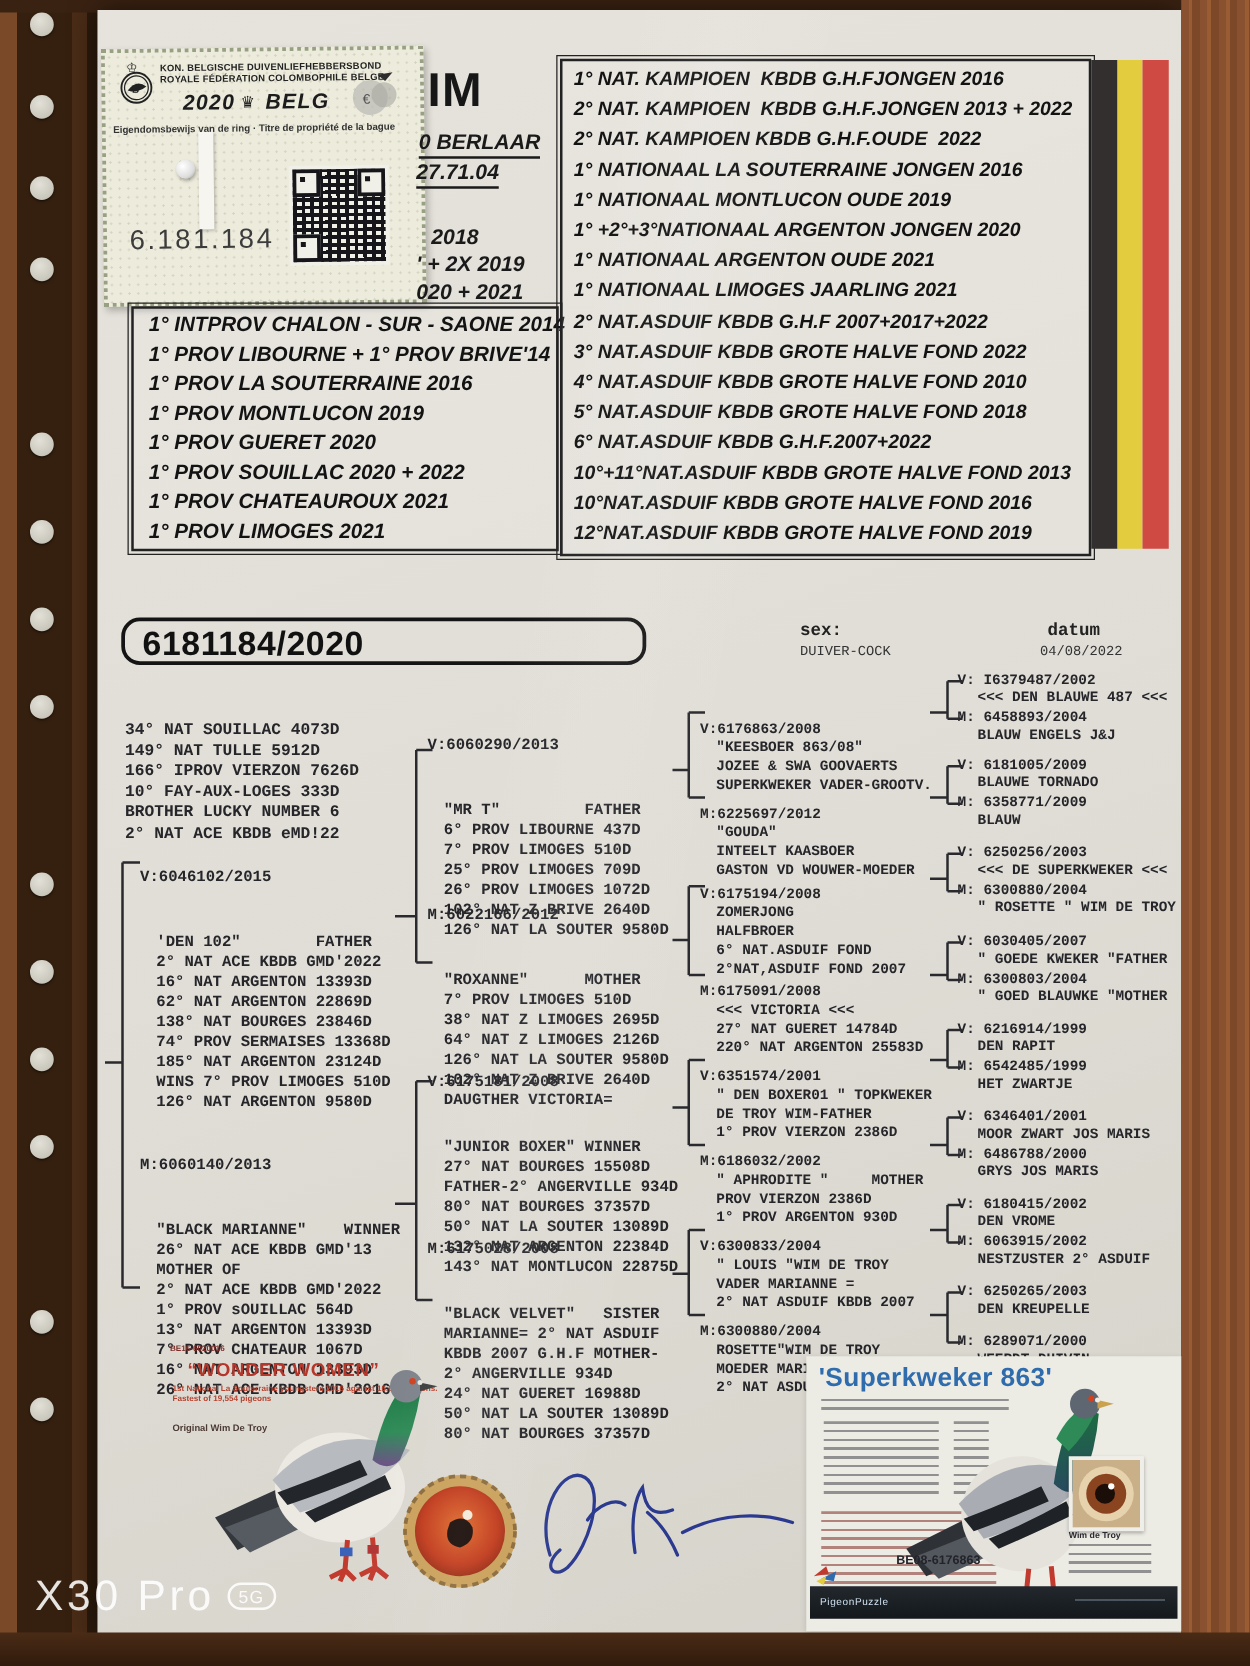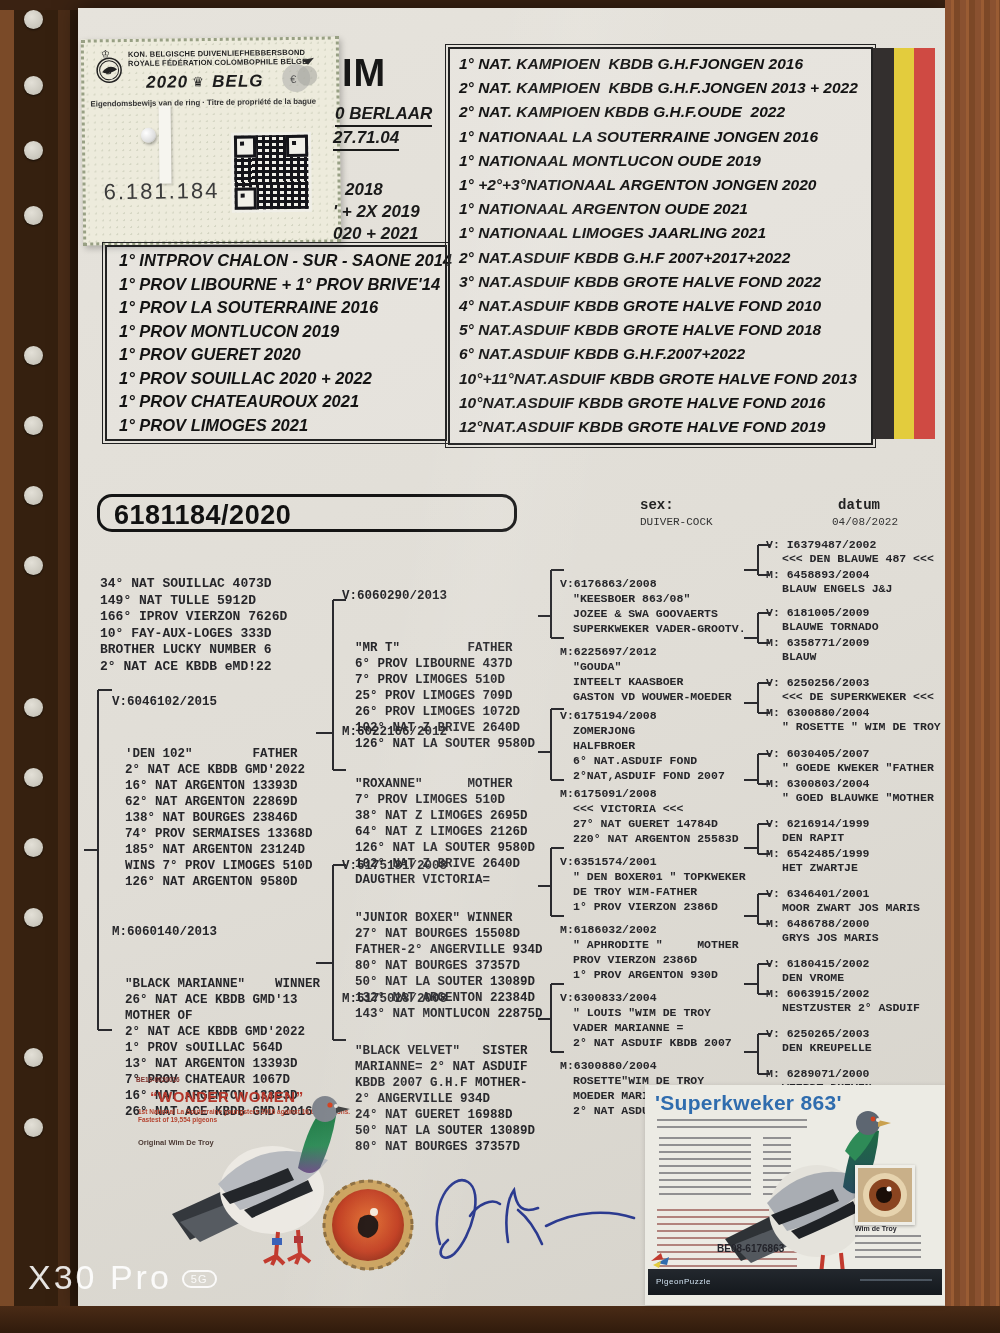--- a/index.html
+++ b/index.html
@@ -71,21 +71,21 @@
   .dark-small{color:#4c3a34;font-weight:800;font-size:7.5px}
   .tiny-ring{color:#7e2f2a;font-weight:800;font-size:6.5px}
   .sk-card{left:645px;top:1085px;width:300px;height:220px;background:#ecebe4;box-shadow:0 1px 5px rgba(0,0,0,.15)}
   .sk-title{color:#2f6cae;font-weight:800;font-size:21px;letter-spacing:.3px}
   .bars{background-image:repeating-linear-gradient(180deg,rgba(70,70,78,.55) 0 2px,transparent 2px 7px)}
   .bars-red{background-image:repeating-linear-gradient(180deg,rgba(130,45,40,.55) 0 2px,transparent 2px 7px)}
   .bars-light{background-image:repeating-linear-gradient(180deg,rgba(160,180,200,.35) 0 2px,transparent 2px 5px)}
   .black-bar{background:linear-gradient(180deg,#23282e,#14181d)}
   .eyebox{border:3px solid #efeee8;box-shadow:0 1px 3px rgba(0,0,0,.3)}
   .watermark{left:28px;top:1258px;color:rgba(255,255,255,.88);font-size:34px;letter-spacing:3px;font-weight:400}
-  .wm-5g{display:inline-block;border:2.5px solid rgba(255,255,255,.88);border-radius:11px;font-size:11px;
+  .wm-5g{display:inline-block;border:2.5px solid rgba(255,255,255,.88);border-radius:11px;font-size:14px;
     letter-spacing:1px;padding:1px 7px;vertical-align:6px;margin-left:10px}
 </style>
 </head>
 <body>
 
 <div class="abs wood-left"></div>
 <div class="abs wood-top"></div>
 <div class="abs paper"></div>
 <div class="abs wood-right"></div>
 <div class="abs wood-bottom"></div>

